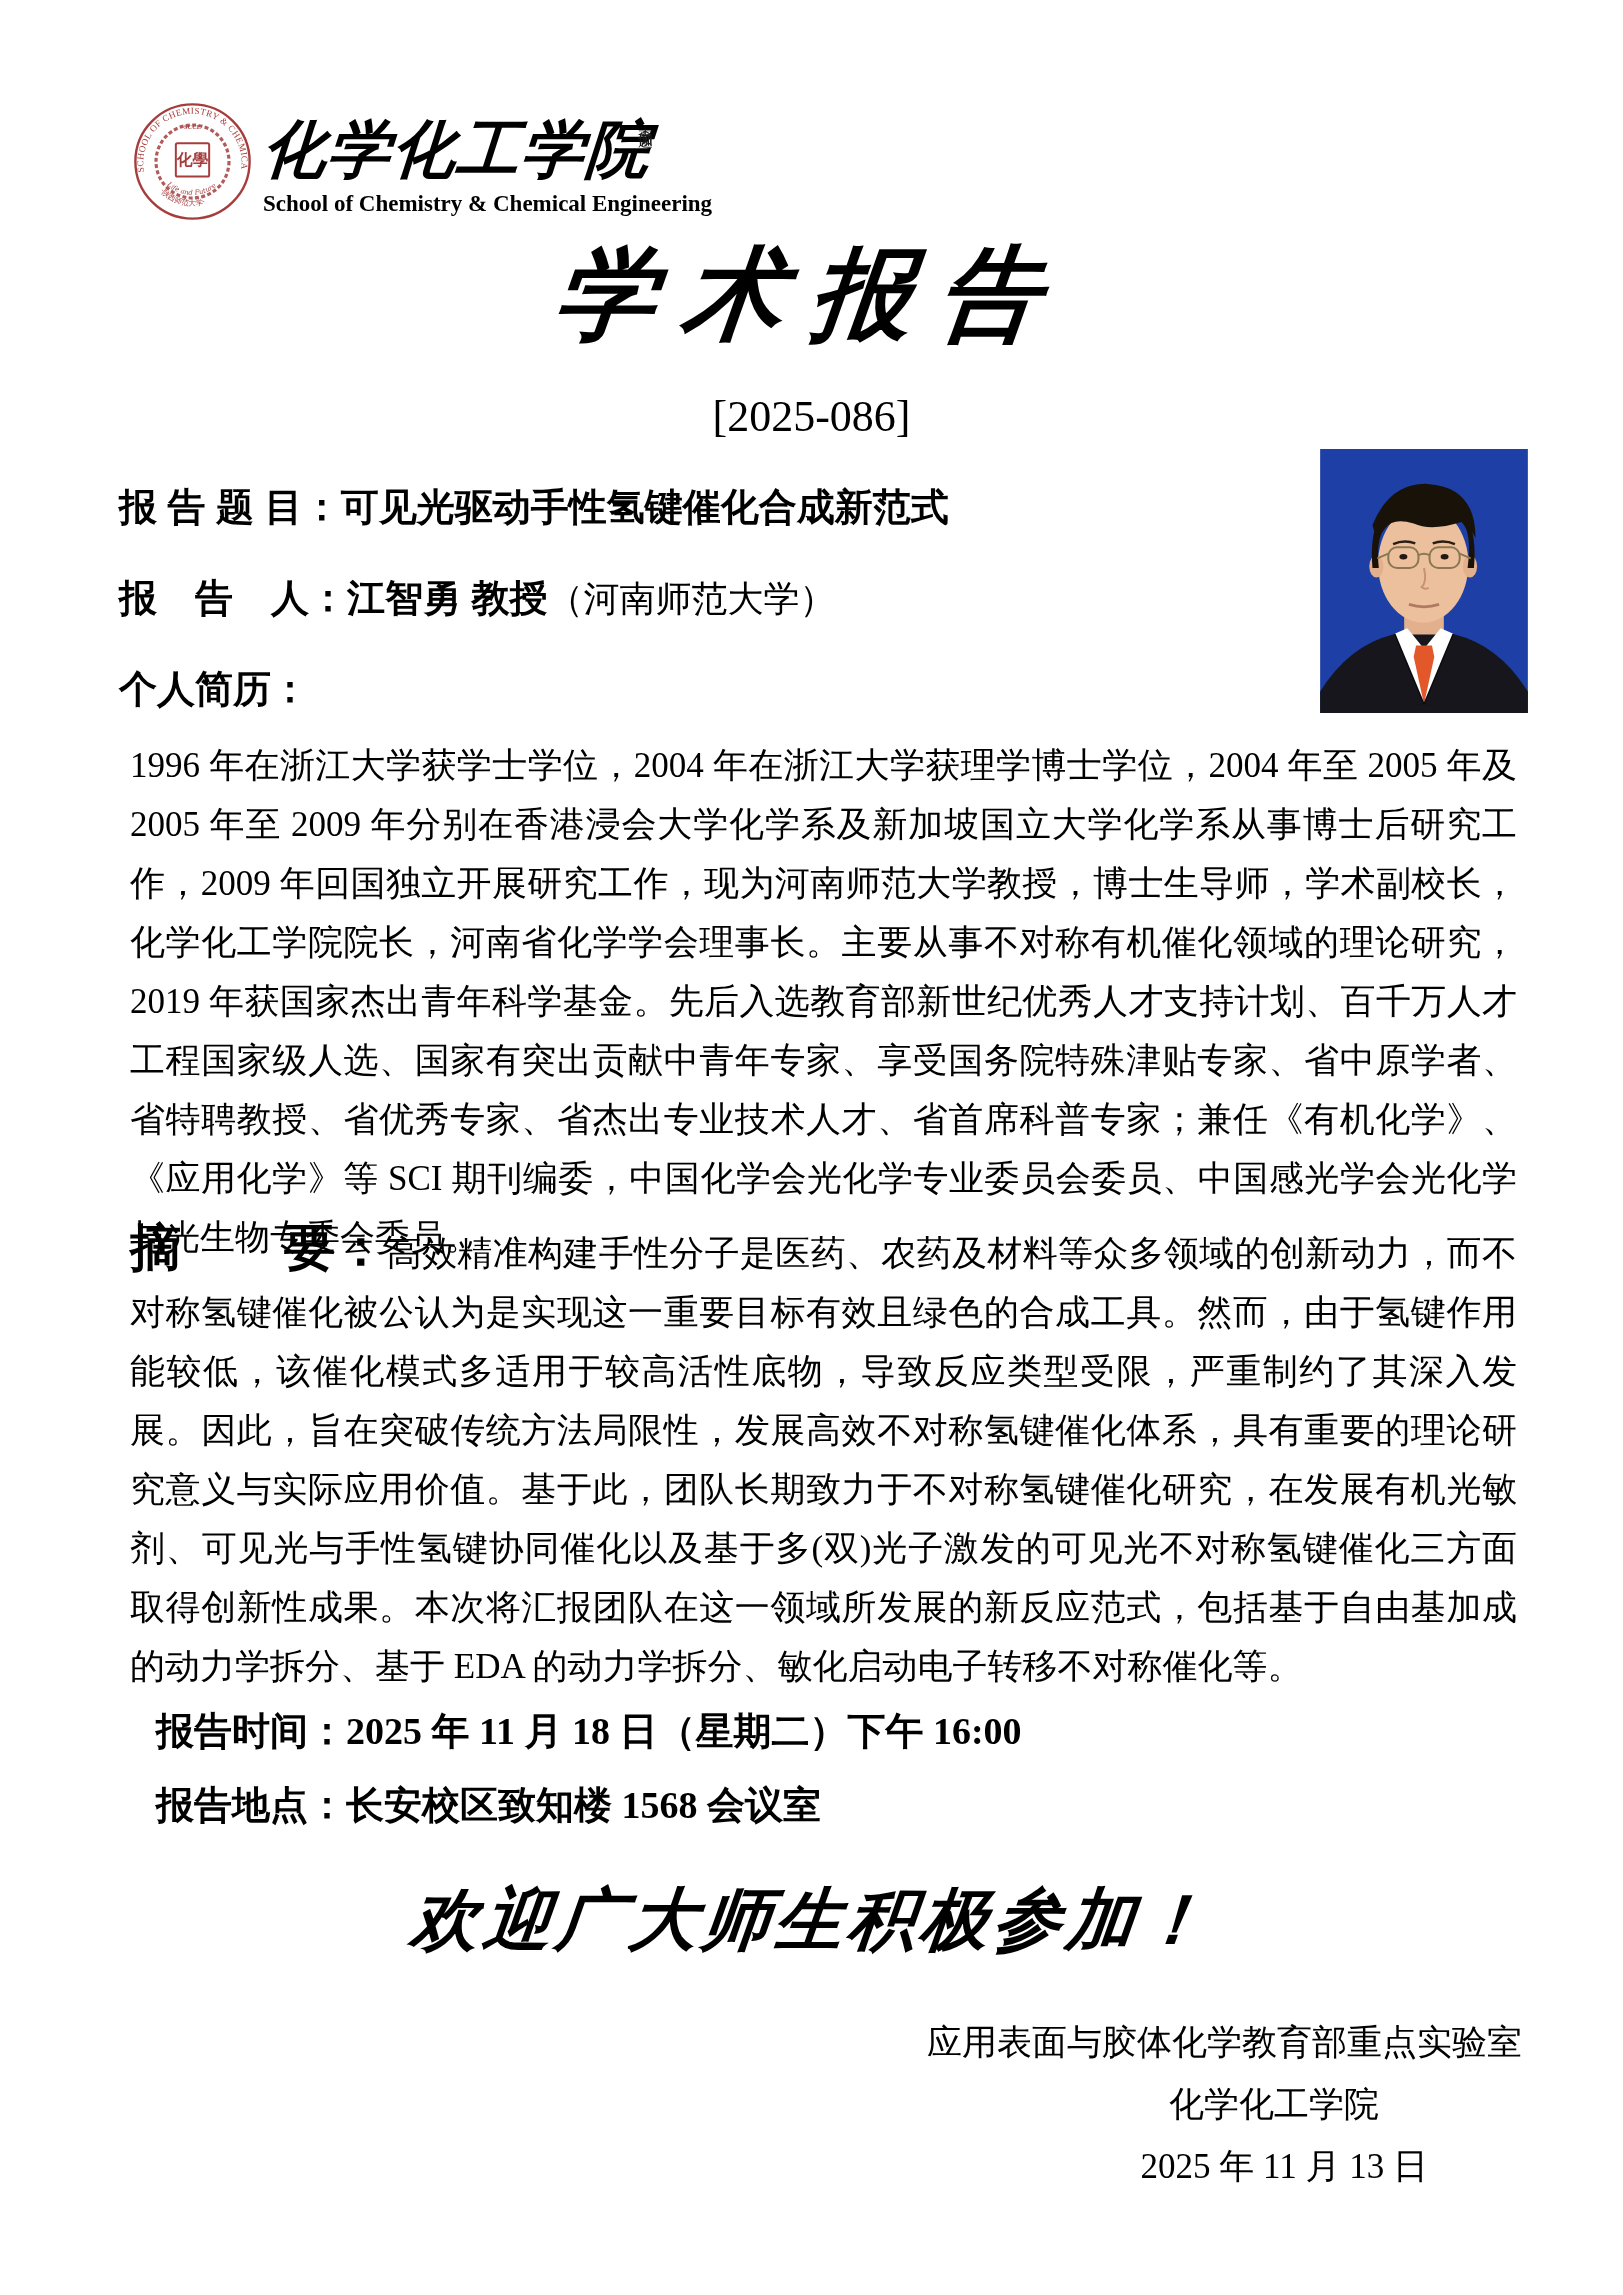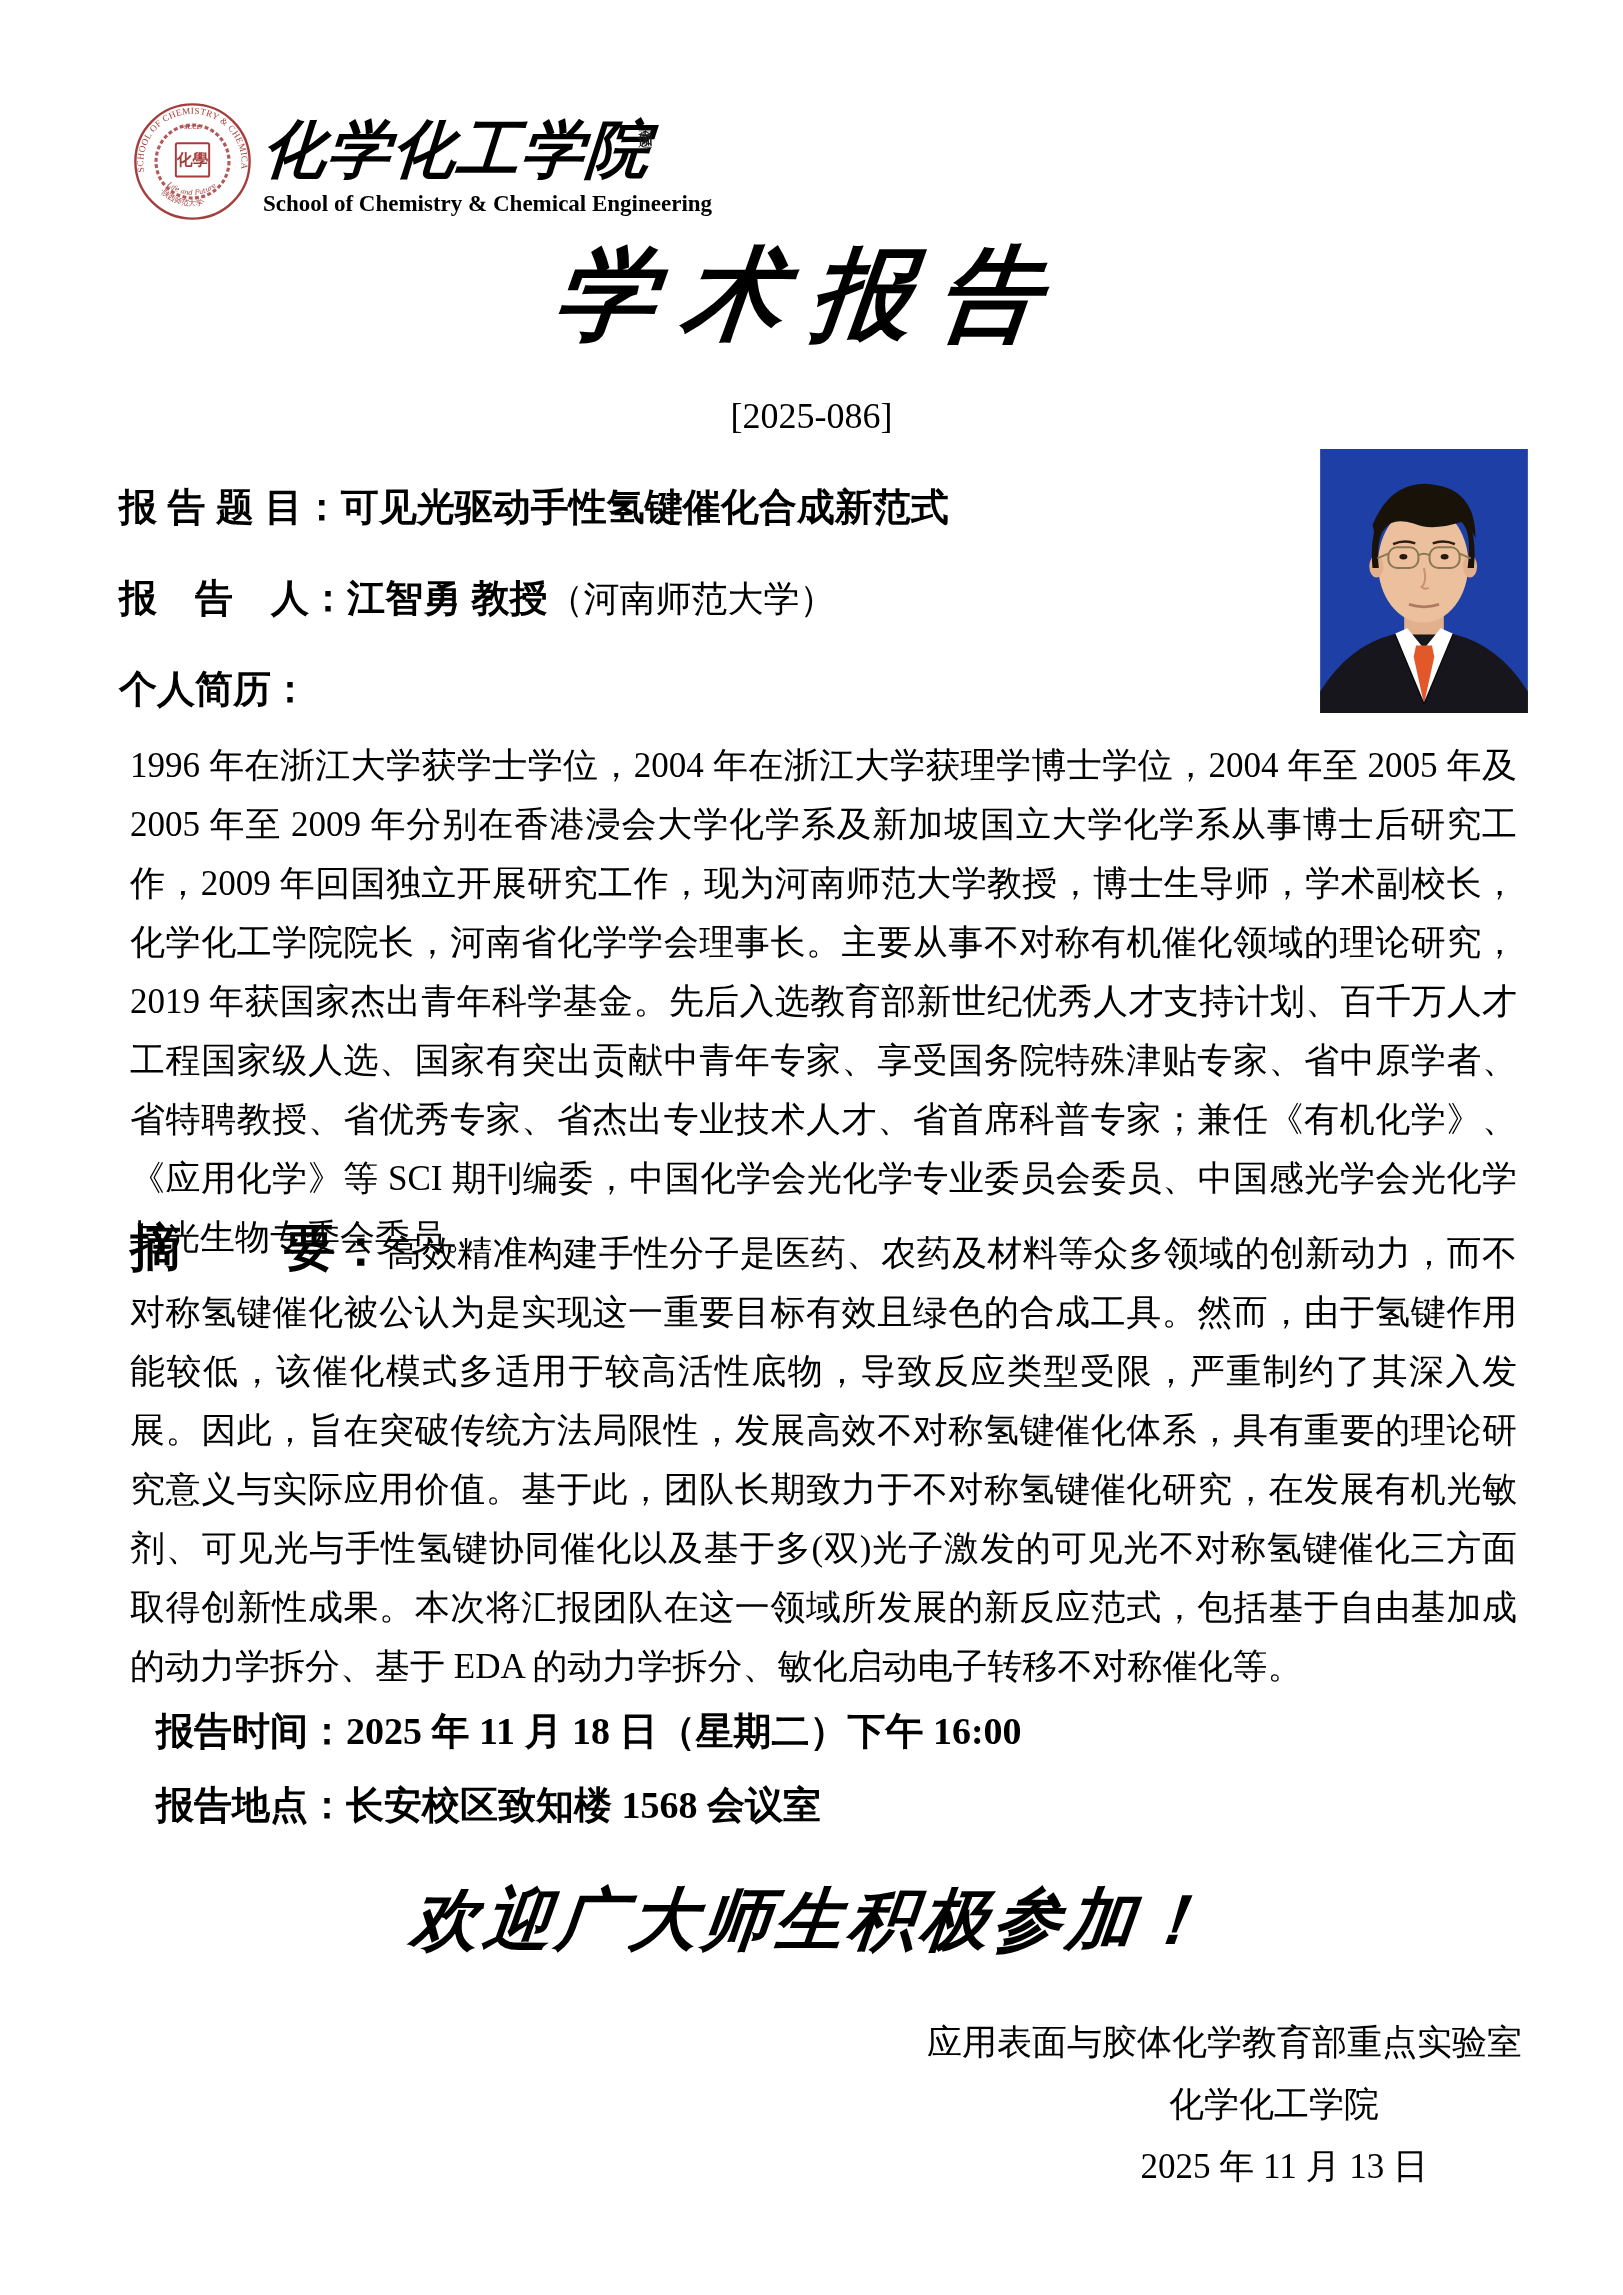--- a/index.html
+++ b/index.html
@@ -35,21 +35,21 @@
   .title{
     position:absolute;left:0;top:238px;width:1623px;
     text-align:center;
     font-family:"DejaVu Serif","Liberation Serif",serif;
     font-style:italic;font-weight:900;
     font-size:101px;line-height:111px;letter-spacing:27px;
     transform:skewX(-6deg);
   }
   .serial{
     position:absolute;left:0;top:396px;width:1623px;
-    text-align:center;font-size:36px;line-height:41px;
+    text-align:center;font-size:44px;line-height:41px;
     font-family:"Liberation Serif","DejaVu Serif",serif;
   }
   
   .info-line{position:absolute;left:119px;white-space:nowrap;}
   .info-topic{top:482px;}
   .info-speaker{top:573px;}
   .info-bio{top:664px;}
   .lab{
     font-family:"Liberation Sans","DejaVu Sans",sans-serif;
     font-weight:bold;font-size:38px;white-space:pre-wrap;

